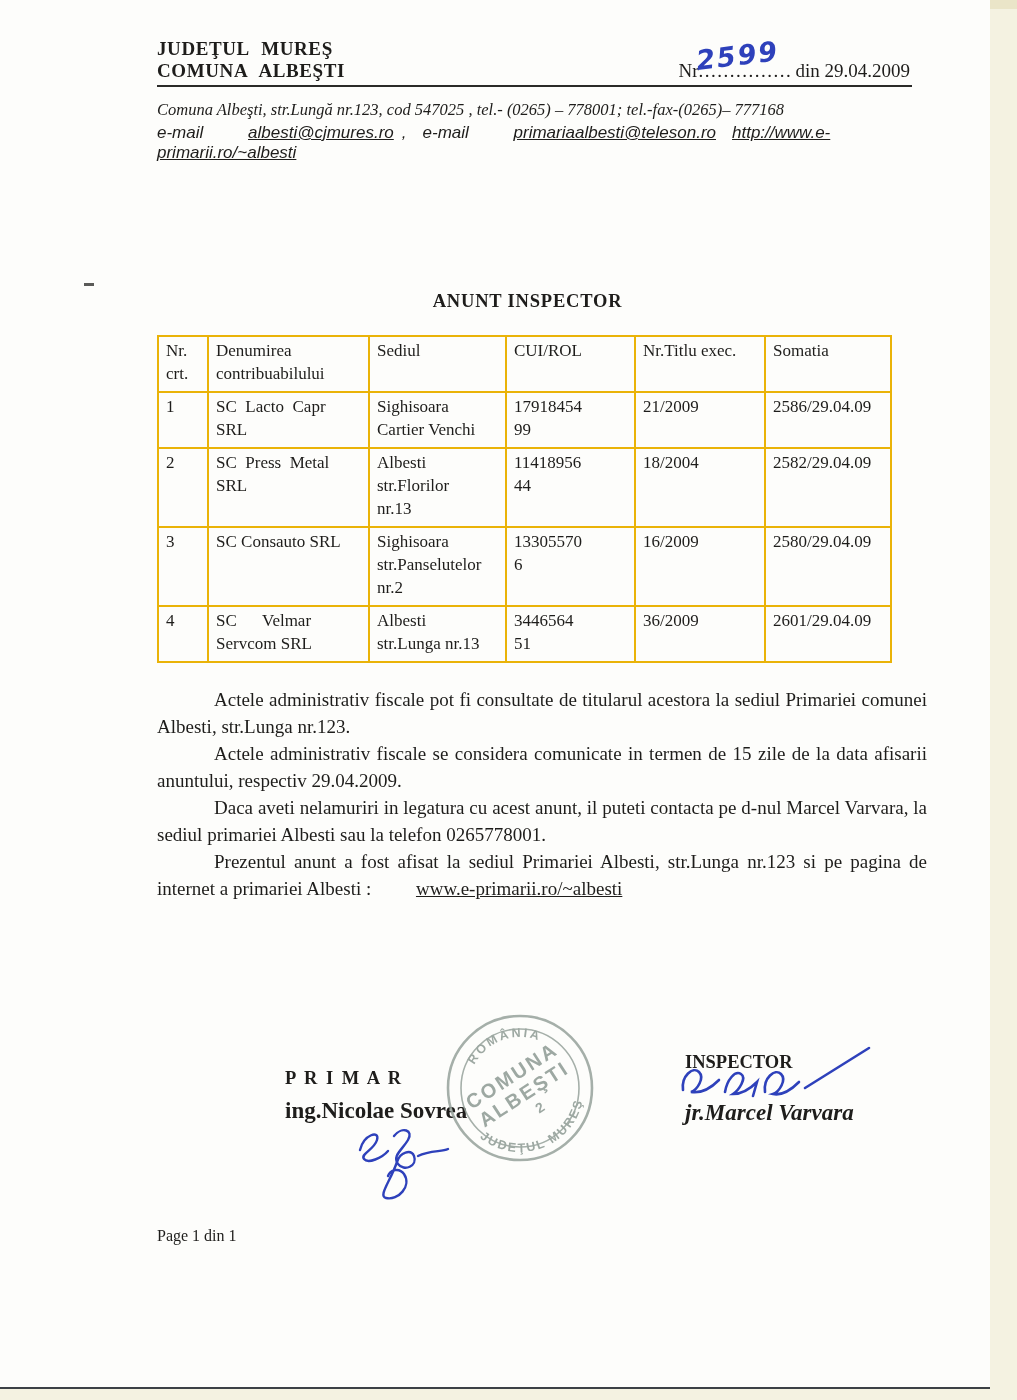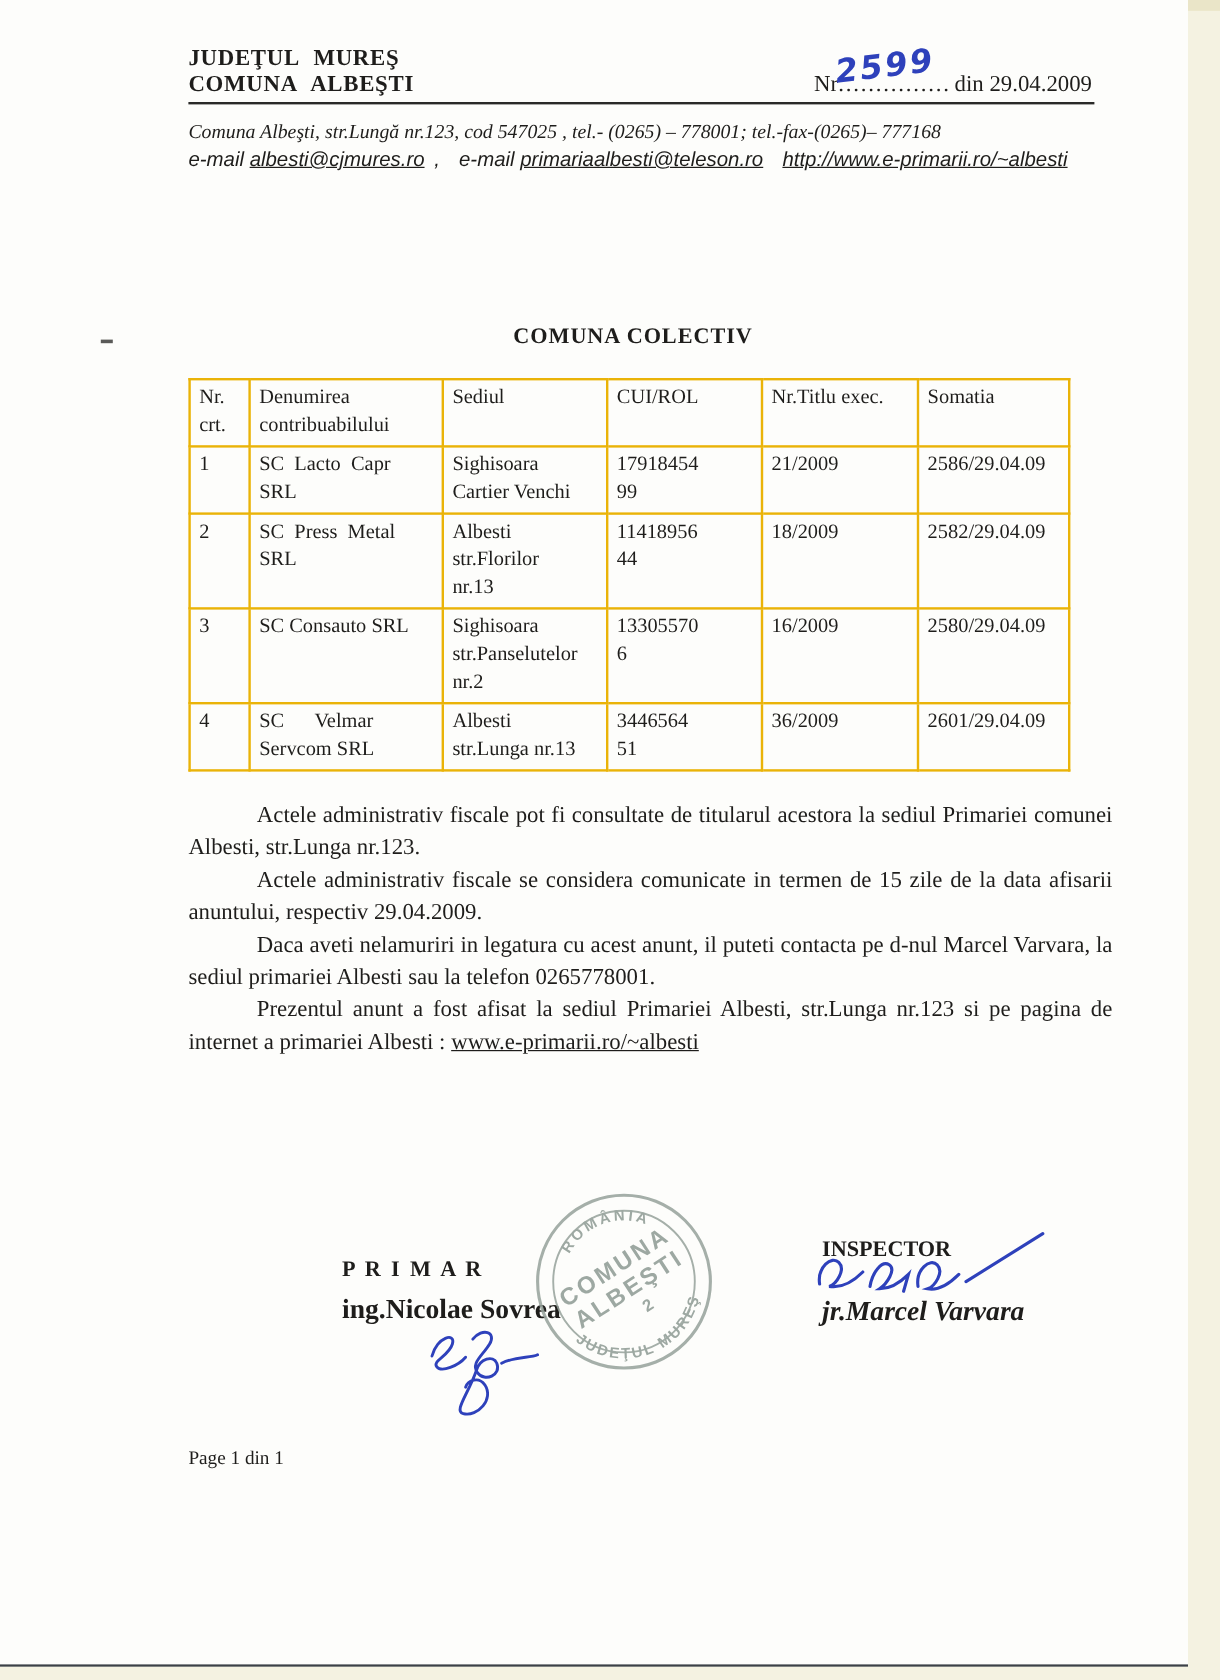--- a/index.html
+++ b/index.html
@@ -27,21 +27,21 @@
   .handwritten {
     position:absolute; left:18px; top:-20px; color:#2e41bb;
     font-family:"DejaVu Sans", sans-serif; font-style:italic;
     font-size:27px; letter-spacing:2px; transform:rotate(-7deg); font-weight:bold;
   }
 
   
   .contact { margin-top:12px; }
   .addr { font-style:italic; font-size:16.5px; line-height:21px; }
   .emails { font-style:italic; font-family:"Liberation Sans", sans-serif; font-size:17px; margin-top:3px; }
-  .u { text-decoration:underline; color:inherit; }
+  .u { text-decoration:underline; color:inherit;margin-left:40px; }
   .sep { margin:0 16px 0 8px; }
   .site { margin-left:16px; }
 
   .title { margin:128px 0 0 0; text-align:center; font-size:18.5px; font-weight:bold; letter-spacing:.8px; }
   .speck { position:absolute; left:84px; top:283px; width:10px; height:3px; background:#5a5a58; }
 
   .para { font-size:19px; line-height:27px; text-align:justify; text-indent:57px; margin:0; width:770px; }
   .intro { margin-top:61px; }
   .after-tbl { margin-top:23px; }
 
@@ -78,21 +78,21 @@
 
   <div class="contact">
     <div class="addr">Comuna Albeşti, str.Lungă nr.123, cod 547025 , tel.- (0265) – 778001; tel.-fax-(0265)– 777168</div>
     <div class="emails">
       <span>e-mail</span>
       <span class="u">albesti@cjmures.ro</span><span class="sep">,</span><span>e-mail</span>
       <span class="u">primariaalbesti@teleson.ro</span><span class="u site">http://www.e-primarii.ro/~albesti</span>
     </div>
   </div>
 
-  <h1 class="title">COMUNA COLECTIV</h1>
+  <h1 class="title">ANUNT INSPECTOR</h1>
   <div class="speck"></div>
 
 
   <table class="tbl">
     <colgroup>
       <col style="width:50px">
         <col style="width:161px">
         <col style="width:137px">
       <col style="width:129px">
         <col style="width:130px">
@@ -124,21 +124,21 @@
         </tr>
         <tr>
           <td>2</td>
           <td>SC  Press  Metal
 SRL</td>
           <td>Albesti
 str.Florilor
 nr.13</td>
           <td>11418956
 44</td>
-          <td>18/2009</td>
+          <td>18/2004</td>
           <td>2582/29.04.09</td>
         </tr>
         <tr>
           <td>3</td>
           <td>SC Consauto SRL</td>
           <td>Sighisoara
 str.Panselutelor
 nr.2</td>
           <td>13305570
 6</td>

